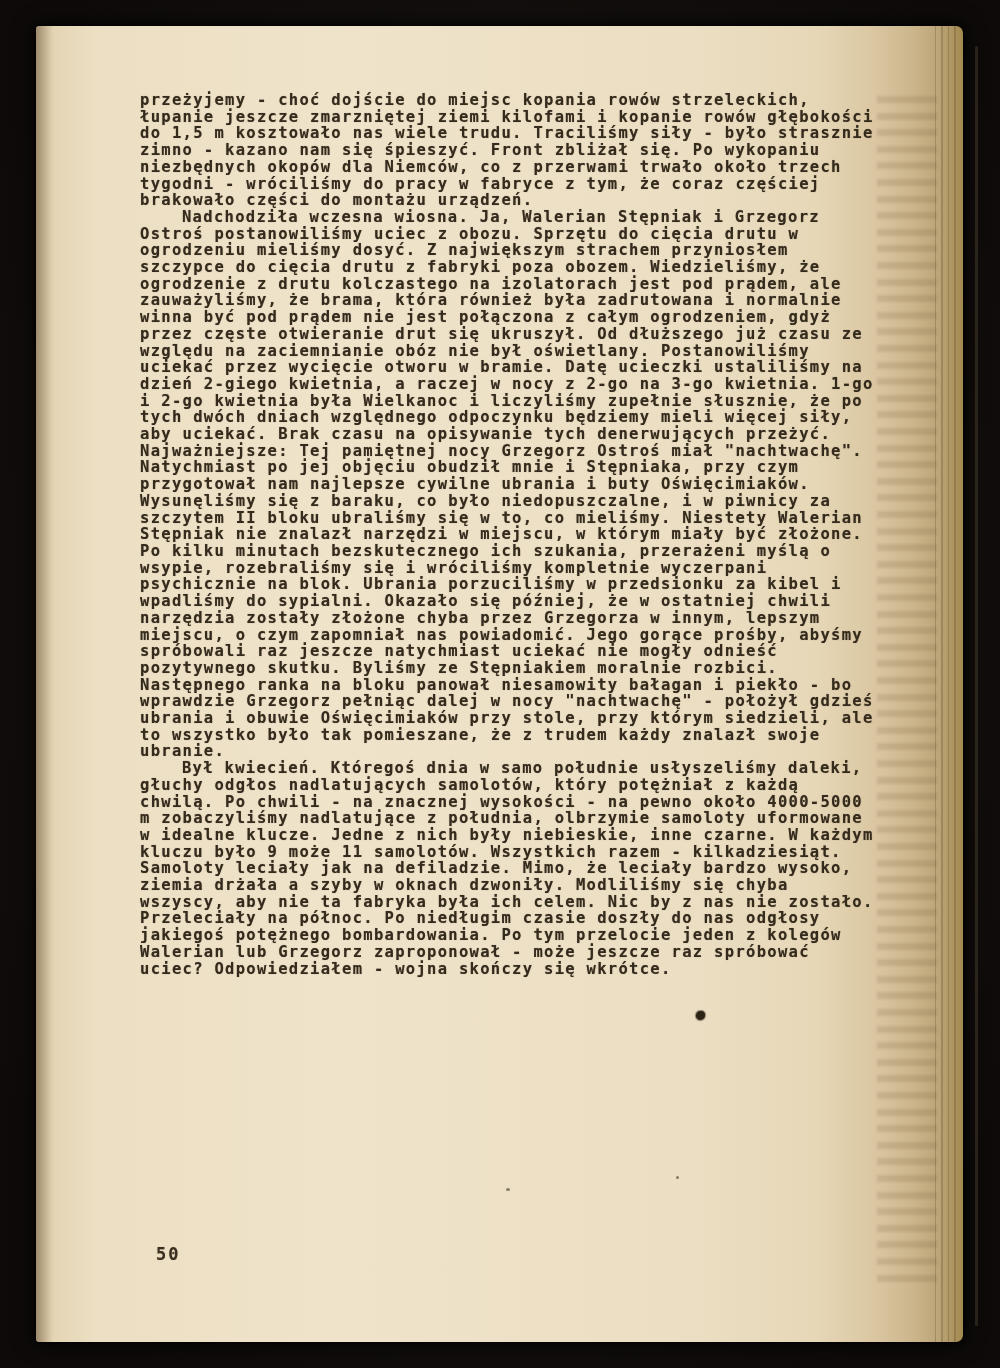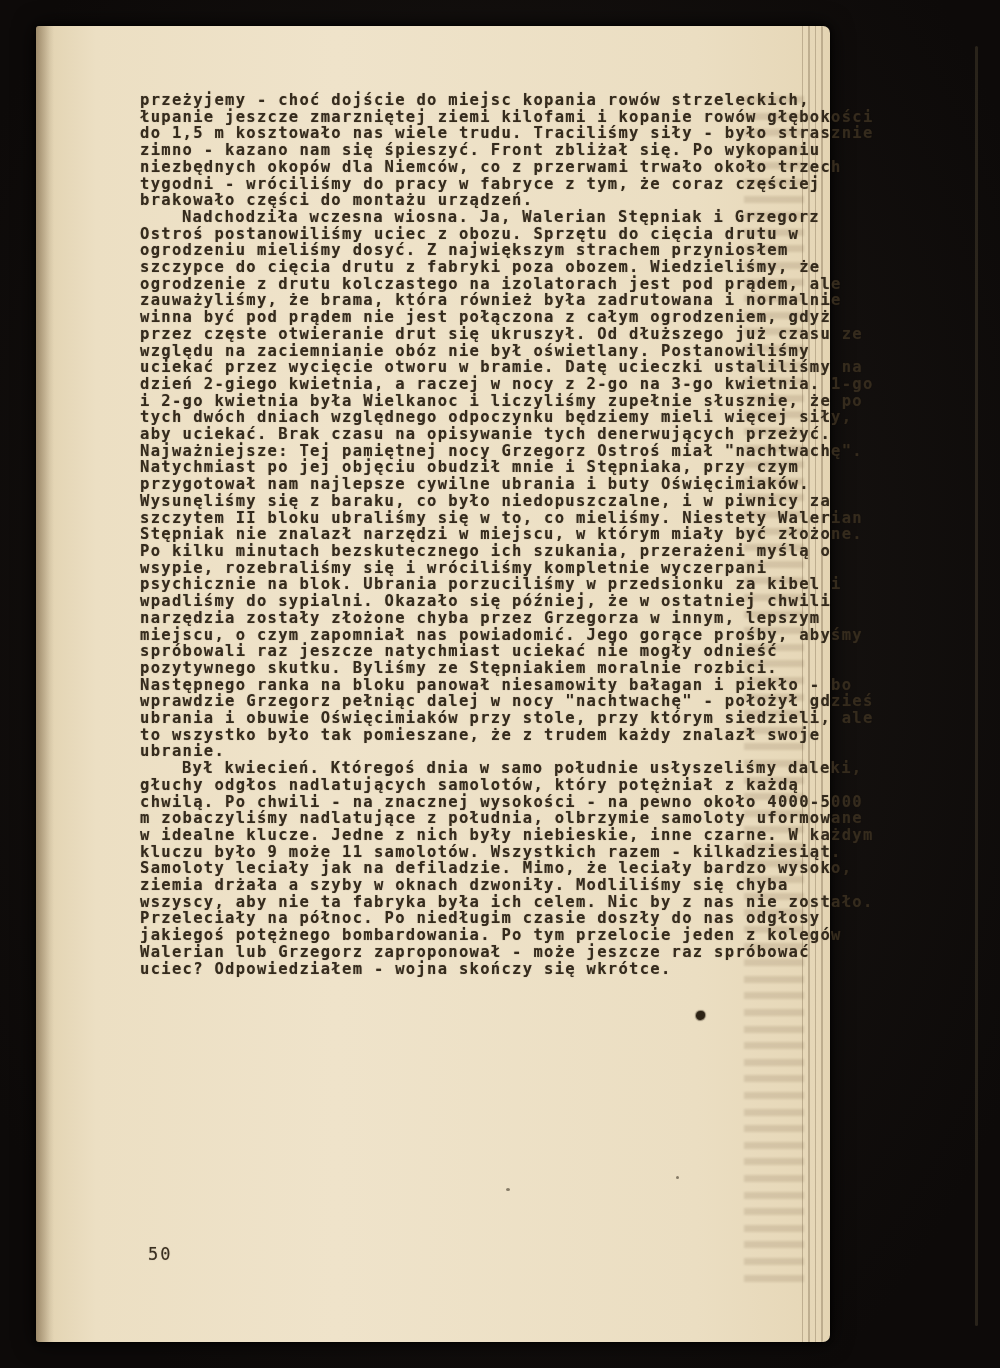--- a/index.html
+++ b/index.html
@@ -9,21 +9,21 @@
     background: #120f0d;
     position: relative;
     overflow: hidden;
     font-family: "DejaVu Sans Mono", "Liberation Mono", monospace;
   }
   .scan {
     position: absolute; inset: 0;
     background: radial-gradient(ellipse at 50% 45%, #1c1815 0%, #0d0a09 85%);
   }
   .paper {
-    position: absolute; left: 36px; top: 26px; width: 794px; height: 1316px;
+    position: absolute; left: 36px; top: 26px; width: 927px; height: 1316px;
     background: linear-gradient(90deg,
       #c9b691 0px, #e3d4b3 14px, #ecdfc3 60px, #efe3ca 300px,
       #ebdec2 660px, #e6d7b7 780px, #dbc8a3 835px, #ccb68d 875px,
       #bca577 903px, #a3894f 927px);
     box-shadow: 0 0 22px rgba(0,0,0,0.85), 0 0 4px rgba(0,0,0,0.9);
     border-radius: 3px 7px 7px 3px;
   }
   
   .bleed-through {
     position: absolute; right: 26px; top: 70px; width: 60px; height: 1190px;
@@ -56,22 +56,22 @@
     font-size: 15.5px;
     line-height: 16.7px;
     letter-spacing: 1.3px;
     color: #352b1d;
     text-shadow: 0 0 1px rgba(53,43,29,0.45);
     white-space: normal;
   }
   .para { margin: 0; }
   .para.indent { text-indent: 4.5ch; }
   .page-number {
-    position: absolute; left: 112px; top: 1218px;
-    font-weight: 400; font-size: 17px; letter-spacing: 2px;
+    position: absolute; left: 120px; top: 1218px;
+    font-weight: 700; font-size: 17px; letter-spacing: 2px;
     color: #3a2f20;
     text-shadow: 0 0 1px rgba(58,47,32,0.4);
   }
   .ink-blob {
     position: absolute; left: 660px; top: 985px; width: 9px; height: 9px;
     background: #2d2315; border-radius: 50% 45% 55% 50%;
     box-shadow: 0 0 1px 1px rgba(45,35,21,0.5);
   }
   .speck {
     position: absolute; width: 3px; height: 3px;

